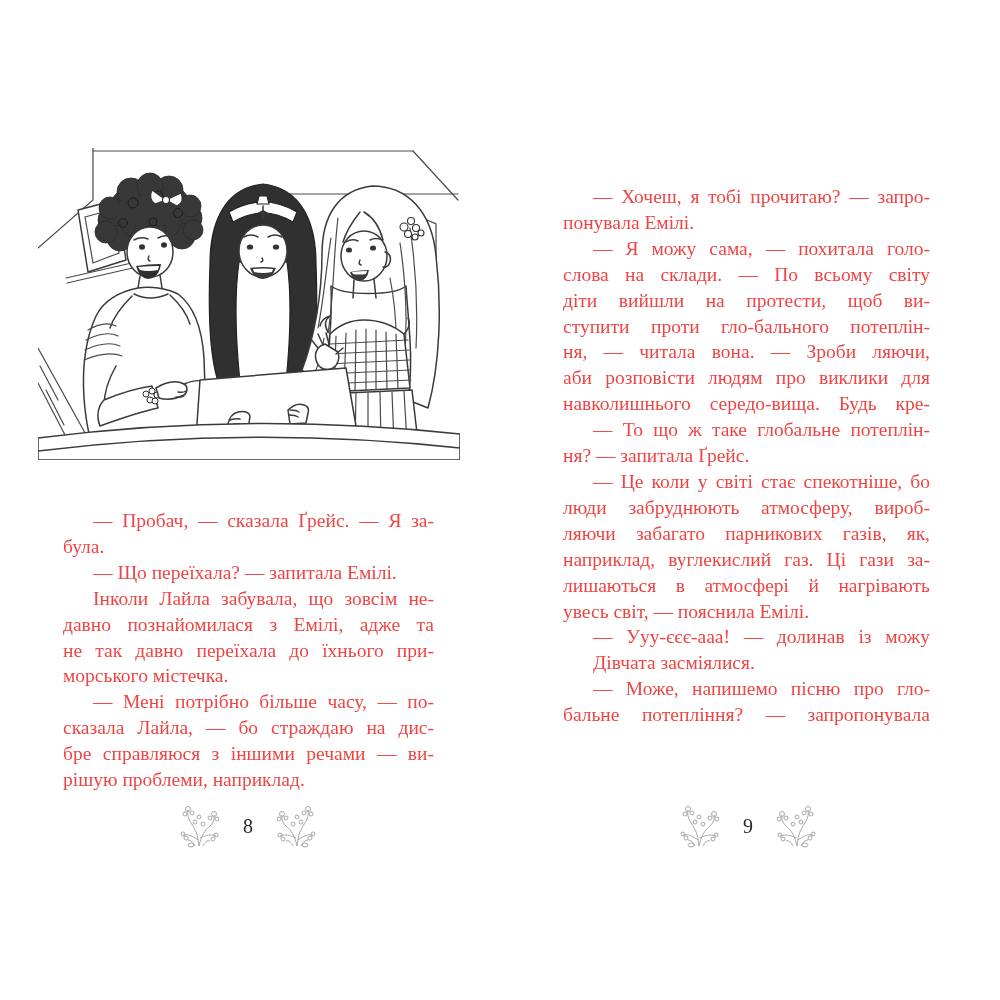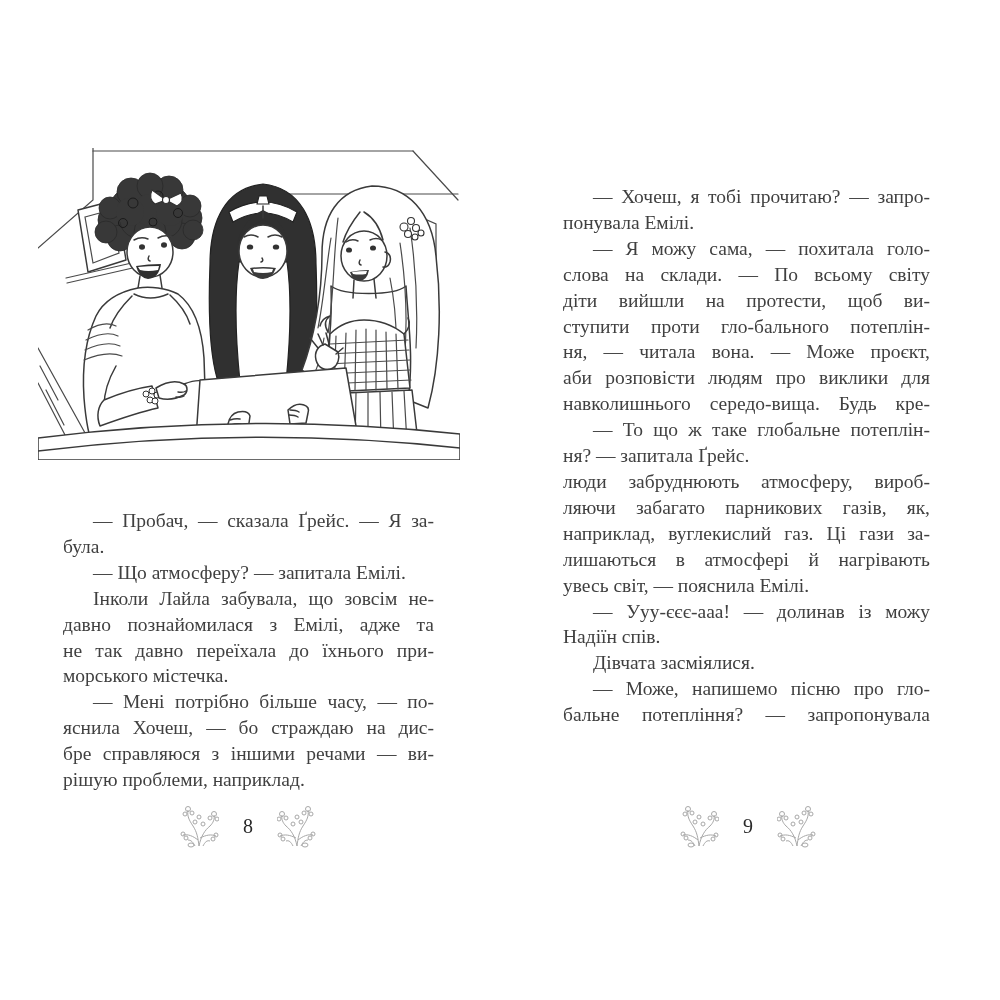--- a/index.html
+++ b/index.html
@@ -6,21 +6,21 @@
   body{
     width:1000px;height:1000px;background:#ffffff;overflow:hidden;
     font-family:"Liberation Serif","DejaVu Serif",serif;
   }
   .spread{position:relative;width:1000px;height:1000px;background:#ffffff;}
   .illustration{position:absolute;left:38px;top:148px;}
   .textblock{position:absolute;color:#1e1e1e;}
   .textblock.left{left:63px;top:508px;width:371px;}
   .textblock.right{left:563px;top:184px;width:367px;}
   .line{
-    font-size:19.5px;line-height:25.9px;color:#404040;
+    font-size:19.5px;line-height:25.9px;color:#ef4444;
     text-align:left;
   }
   .line.stretch{text-align:justify;text-align-last:justify;}
   .line.indent{text-indent:30px;}
   .footer{
     position:absolute;top:800px;height:52px;display:flex;align-items:center;gap:24px;
     transform:translateX(-50%);
   }
   .footer.left{left:248px;}
   .footer.right{left:748px;}
@@ -178,50 +178,50 @@
 
     <g>
       <path d="M0,290 Q211,263 422,286 L422,312 L0,312 Z" fill="#ffffff" stroke="#3a3a3a" stroke-width="1.5"></path>
       <path class="ln" d="M0,303 Q211,277 422,300"></path>
     </g>
   </svg>
 
   <div class="textblock left">
       <div class="line indent stretch">— Пробач, — сказала Ґрейс. — Я за-</div>
       <div class="line">була.</div>
-      <div class="line indent">— Що атмосферу? — запитала Емілі.</div>
+      <div class="line indent">— Що переїхала? — запитала Емілі.</div>
       <div class="line indent stretch">Інколи Лайла забувала, що зовсім не-</div>
       <div class="line stretch">давно познайомилася з Емілі, адже та</div>
       <div class="line stretch">не так давно переїхала до їхнього при-</div>
       <div class="line">морського містечка.</div>
       <div class="line indent stretch">— Мені потрібно більше часу, — по-</div>
-      <div class="line stretch">яснила Хочеш, — бо страждаю на дис-</div>
+      <div class="line stretch">сказала Лайла, — бо страждаю на дис-</div>
       <div class="line stretch">бре справляюся з іншими речами — ви-</div>
       <div class="line">рішую проблеми, наприклад.</div>
     </div>
 
   <div class="textblock right">
       <div class="line indent stretch">— Хочеш, я тобі прочитаю? — запро-</div>
       <div class="line">понувала Емілі.</div>
       <div class="line indent stretch">— Я можу сама, — похитала голо-</div>
       <div class="line stretch">слова на склади. — По всьому світу</div>
       <div class="line stretch">діти вийшли на протести, щоб ви-</div>
       <div class="line stretch">ступити проти гло-бального потеплін-</div>
-      <div class="line stretch">ня, — читала вона. — Може проєкт,</div>
+      <div class="line stretch">ня, — читала вона. — Зроби ляючи,</div>
       <div class="line stretch">аби розповісти людям про виклики для</div>
       <div class="line stretch">навколишнього середо-вища. Будь кре-</div>
       <div class="line indent stretch">— То що ж таке глобальне потеплін-</div>
       <div class="line">ня? — запитала Ґрейс.</div>
+      <div class="line indent stretch">— Це коли у світі стає спекотніше, бо</div>
       <div class="line stretch">люди забруднюють атмосферу, вироб-</div>
       <div class="line stretch">ляючи забагато парникових газів, як,</div>
       <div class="line stretch">наприклад, вуглекислий газ. Ці гази за-</div>
       <div class="line stretch">лишаються в атмосфері й нагрівають</div>
       <div class="line">увесь світ, — пояснила Емілі.</div>
       <div class="line indent stretch">— Ууу-єєє-ааа! — долинав із можу</div>
-      <div class="line">Надіїн спів.</div>
       <div class="line indent">Дівчата засміялися.</div>
       <div class="line indent stretch">— Може, напишемо пісню про гло-</div>
       <div class="line stretch">бальне потепління? — запропонувала</div>
     </div>
 
   <div class="footer left">
     <svg class="ornament" width="40" height="44" viewBox="0 0 40 44">
       <g stroke="#a8a8a8" fill="none" stroke-width="1">
         <path d="M20,42 C19,34 18,28 14,22 C10,16 8,12 9,6"></path>
         <path d="M20,42 C22,32 26,26 31,22 C34,19 36,15 35,11"></path>

